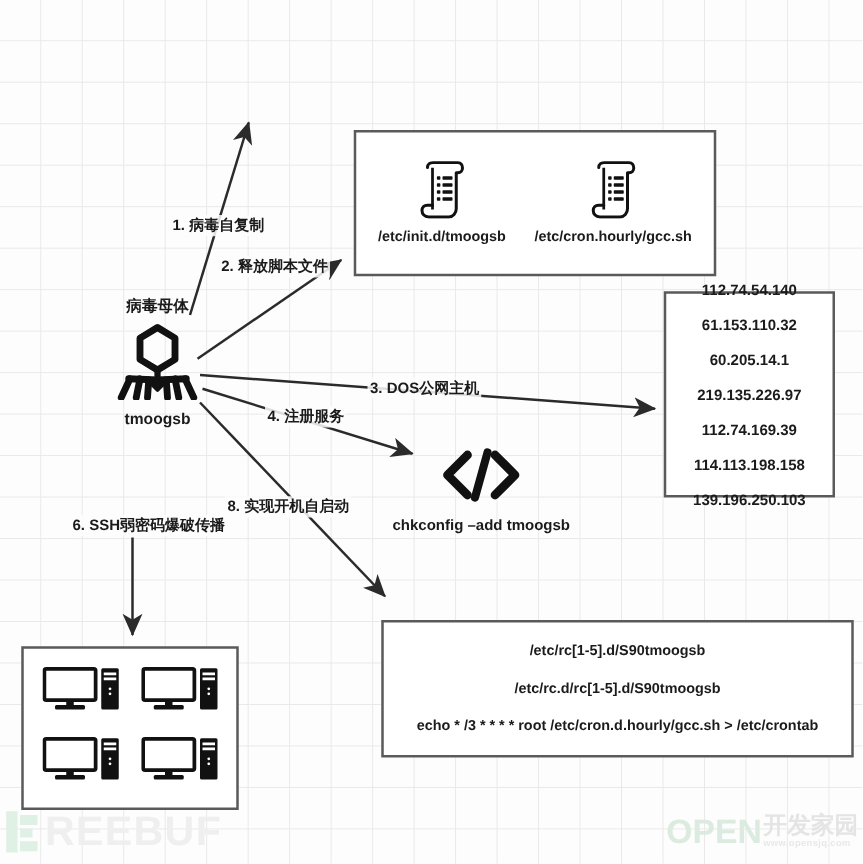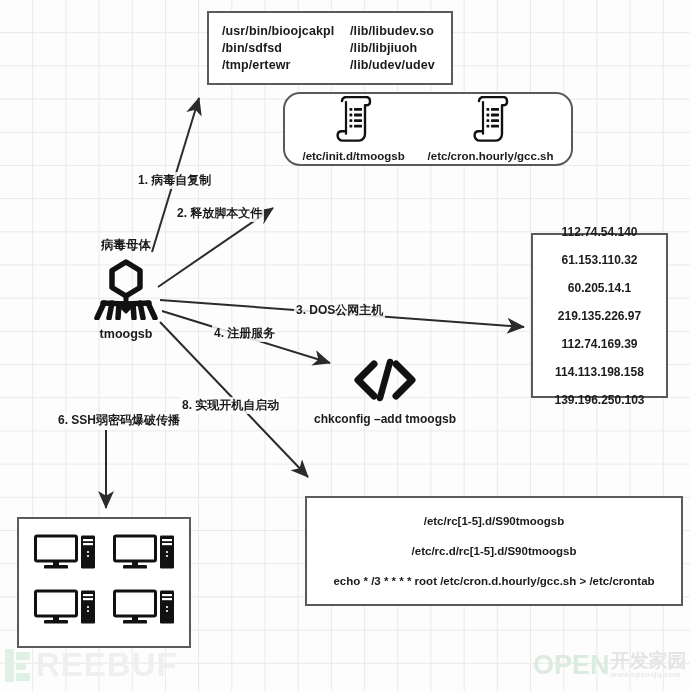--- a/index.html
+++ b/index.html
@@ -48,21 +48,21 @@
     height: 100%;
     align-items: center;
     padding-left: 13px;
   }
   #files-box .col-a { width: 128px; }
   #files-box .col-b { width: 100px; }
   #files-box .mono-line { line-height: 17px; }
 
   
   #scripts-box {
-    left: 283px; top: 92px; width: 290px; height: 74px; border-radius: 17px;
+    left: 283px; top: 104px; width: 290px; height: 117px;
   }
   #scripts-box .inner {
     display: flex;
     height: 100%;
     align-items: center;
     justify-content: space-around;
     padding: 0 6px;
   }
   .script-item {
     display: flex;
@@ -272,34 +272,20 @@
 
     <line x1="160" y1="300" x2="524" y2="327" stroke="#2b2b2b" stroke-width="2" marker-end="url(#ah)"></line>
 
     <line x1="162" y1="311" x2="330" y2="363" stroke="#2b2b2b" stroke-width="2" marker-end="url(#ah)"></line>
 
     <line x1="160" y1="322" x2="308" y2="477" stroke="#2b2b2b" stroke-width="2" marker-end="url(#ah)"></line>
 
     <line x1="106" y1="430" x2="106" y2="508" stroke="#2b2b2b" stroke-width="2" marker-end="url(#ah)"></line>
   </svg>
 
-  <div class="box" id="files-box">
-    <div class="cols">
-      <div class="col-a">
-        <div class="mono-line">/usr/bin/bioojcakpl</div>
-        <div class="mono-line">/bin/sdfsd</div>
-        <div class="mono-line">/tmp/ertewr</div>
-      </div>
-      <div class="col-b">
-        <div class="mono-line">/lib/libudev.so</div>
-        <div class="mono-line">/lib/libjiuoh</div>
-        <div class="mono-line">/lib/udev/udev</div>
-      </div>
-    </div>
-  </div>
 
   <div class="box" id="scripts-box">
     <div class="inner">
       <div class="script-item">
         <span>
           <svg width="38" height="46" viewBox="0 0 38 46">
             <path d="M7 5 C7 2.2 9.2 1 11.5 1 L31 1 C33.4 1 35 2.8 35 5.4 C35 7.6 33.5 9.2 31.3 9.2 L30 9.2
                      L30 38 C30 41.6 27.4 44.6 24 44.6 L8 44.6 C4.6 44.6 2.6 42.2 2.6 39.4
                      C2.6 36.8 4.4 35.2 6.8 35.2 L11 35.2" fill="none" stroke="#111" stroke-width="2.4" stroke-linejoin="round" stroke-linecap="round"></path>
             <path d="M11 5.2 L11 38.6" fill="none" stroke="#111" stroke-width="2.2"></path>

